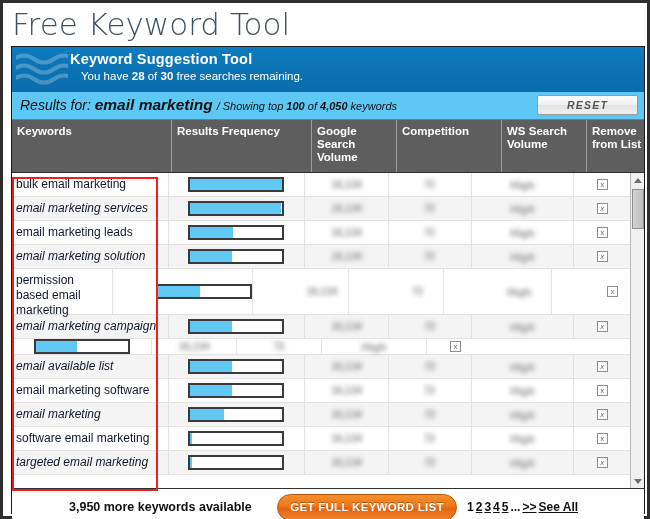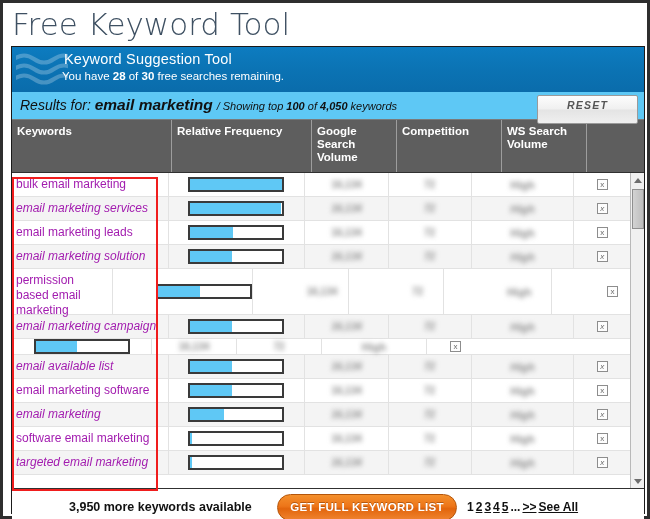--- a/index.html
+++ b/index.html
@@ -28,43 +28,43 @@
     box-sizing:border-box;border:1px solid #1a1a1a;background:#fff;
   }
   
   .brand{
     position:relative;height:45px;
     background:linear-gradient(to bottom,#0d7cc0 0%,#0b73b4 50%,#0a6cab 100%);
     overflow:hidden;
   }
   .waves{position:absolute;left:4px;top:4px;width:52px;height:38px;opacity:.55;}
   .brand-title{
-    position:absolute;left:52px;top:4px;
-    color:#ffffff;font-size:14.5px;font-weight:normal;letter-spacing:.2px;text-align:right;
+    position:absolute;left:58px;top:4px;
+    color:#ffffff;font-size:14.5px;font-weight:bold;letter-spacing:.2px;text-align:right;
   }
   .brand-sub{
-    position:absolute;left:50px;top:23px;
+    position:absolute;left:69px;top:23px;
     color:#ffffff;font-size:11.5px;font-weight:normal;
   }
   .brand-sub b{font-weight:bold;}
   
   .results{
     position:relative;height:27px;background:#5ec8f5;
     border-bottom:1px solid #7a7a7a;
     font-style:italic;
   }
   .results-text{
     position:absolute;left:8px;top:4px;white-space:nowrap;
     color:#111;font-size:14px;
   }
   .results-text .kw{font-weight:bold;font-size:15.5px;}
   .results-text .meta{font-size:11px;font-weight:bold;}
   .results-text .meta .lite{font-weight:normal;}
   .reset-btn{
-    position:absolute;right:6px;top:3px;width:101px;height:29px;
+    position:absolute;right:6px;top:3px;width:101px;height:20px;
     box-sizing:border-box;
     background:linear-gradient(to bottom,#fdfdfd 0%,#f0f0f0 48%,#e4e4e4 52%,#efefef 100%);
     border:1px solid #9a9a9a;border-radius:2px;
     color:#555;font-size:10.5px;font-weight:bold;letter-spacing:1.2px;
     text-align:center;line-height:19px;
   }
   
   .thead{
     display:flex;height:52px;background:#5e5e5e;color:#ffffff;
     border-bottom:1px solid #303030;
@@ -83,21 +83,21 @@
   .tbody{
     position:relative;height:315px;overflow:hidden;background:#fff;
     border-bottom:1px solid #303030;
   }
   .rows{position:absolute;left:0;top:0;right:14px;}
   .row{display:flex;align-items:stretch;border-bottom:1px solid #e2e2e2;background:#ffffff;}
   .row.alt{background:#f4f4f4;font-style:italic;}
   .row .cell{box-sizing:border-box;border-right:1px solid #e2e2e2;}
   .cell.c5{border-right:none;}
   .kw-cell{
-    padding:4px 3px 4px 4px;font-size:12px;color:#a21caf;line-height:15px;
+    padding:4px 3px 4px 4px;font-size:12px;color:#0f172a;line-height:15px;
     font-family:"Liberation Sans", sans-serif;
   }
   .freq-cell{display:flex;align-items:center;justify-content:center;}
   .bar-outer{
     width:96px;height:15px;box-sizing:border-box;
     border:2px solid #3a3a3a;background:#ffffff;
   }
   .bar-fill{height:100%;background:#5fc8f5;}
   .blur-cell{display:flex;align-items:center;justify-content:center;}
   .blur{
@@ -187,24 +187,25 @@
         <div class="results-text">
           <span>Results for:</span>
           <span class="kw">email marketing</span>
           <span class="meta"><span class="lite">/</span> <span class="lite">Showing top </span><span>100</span><span class="lite"> of </span><span>4,050</span><span class="lite"> keywords</span></span>
         </div>
         <div class="reset-btn">RESET</div>
       </div>
 
       <div class="thead">
         <div class="th c0">Keywords</div>
-        <div class="th c1">Relative Frequency</div>
+        <div class="th c1">Results Frequency</div>
         <div class="th c2">Google Search Volume</div>
         <div class="th c4">Competition</div>
         <div class="th c3">WS Search Volume</div>
+        <div class="th c5">Remove from List</div>
       </div>
 
       <div class="tbody">
         <div class="rows" id="rows">
             <div class="row">
               <div class="cell c0 kw-cell">bulk email marketing</div>
               <div class="cell c1 freq-cell">
                 <div class="bar-outer">
                   <div class="bar-fill" style="width: 100%;"></div>
                 </div>

